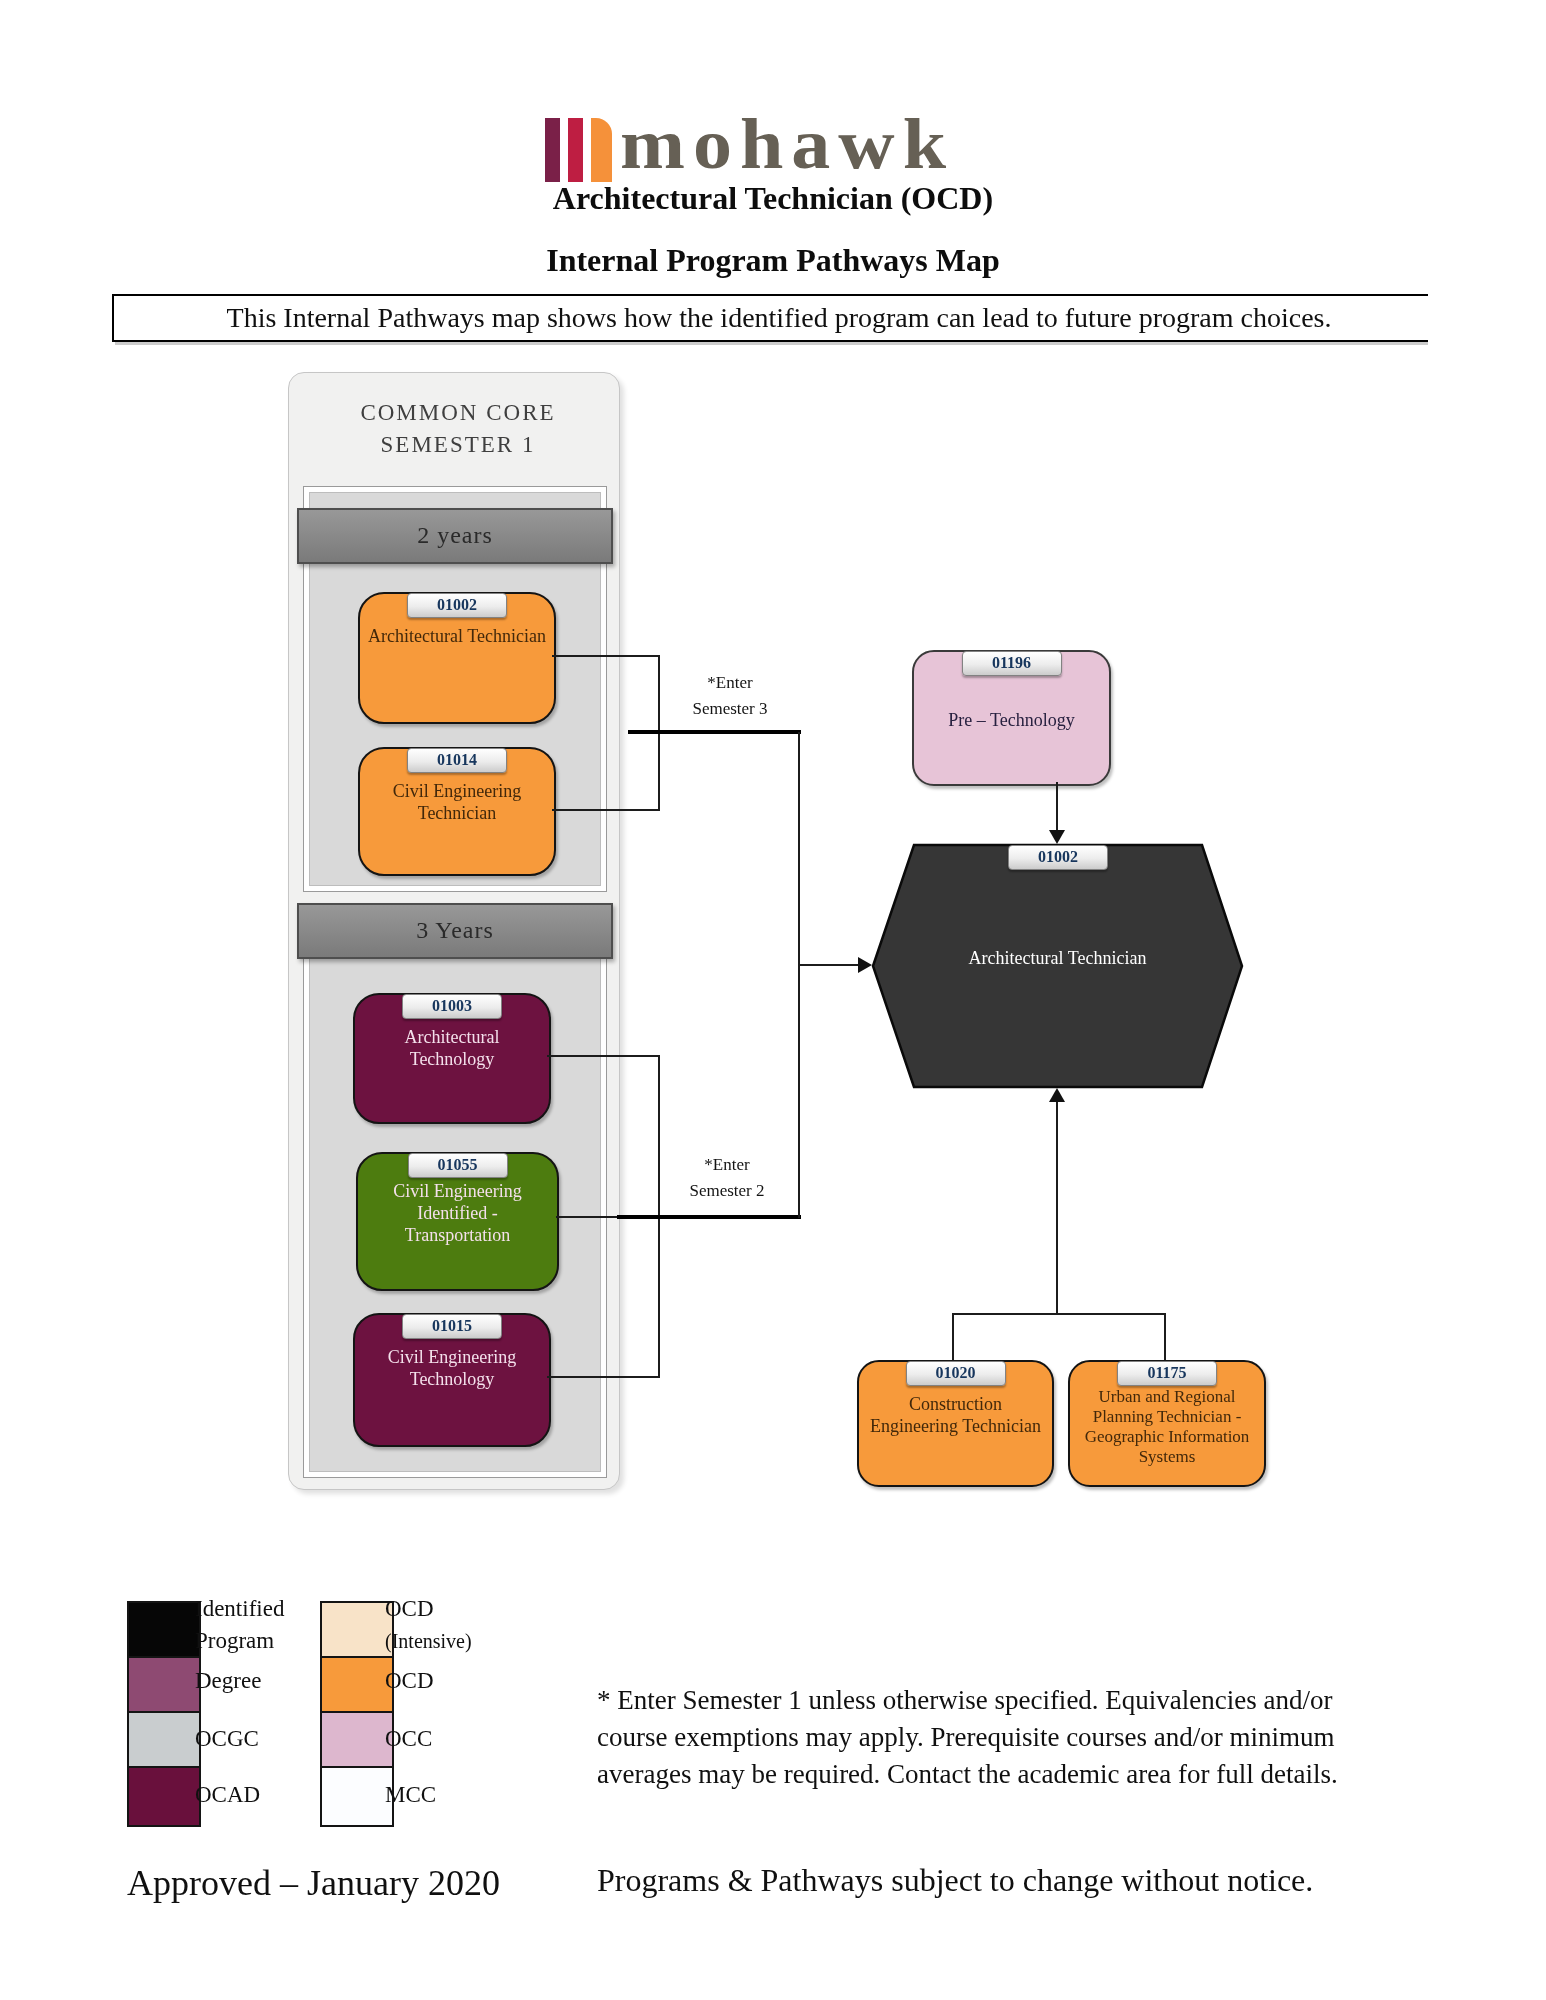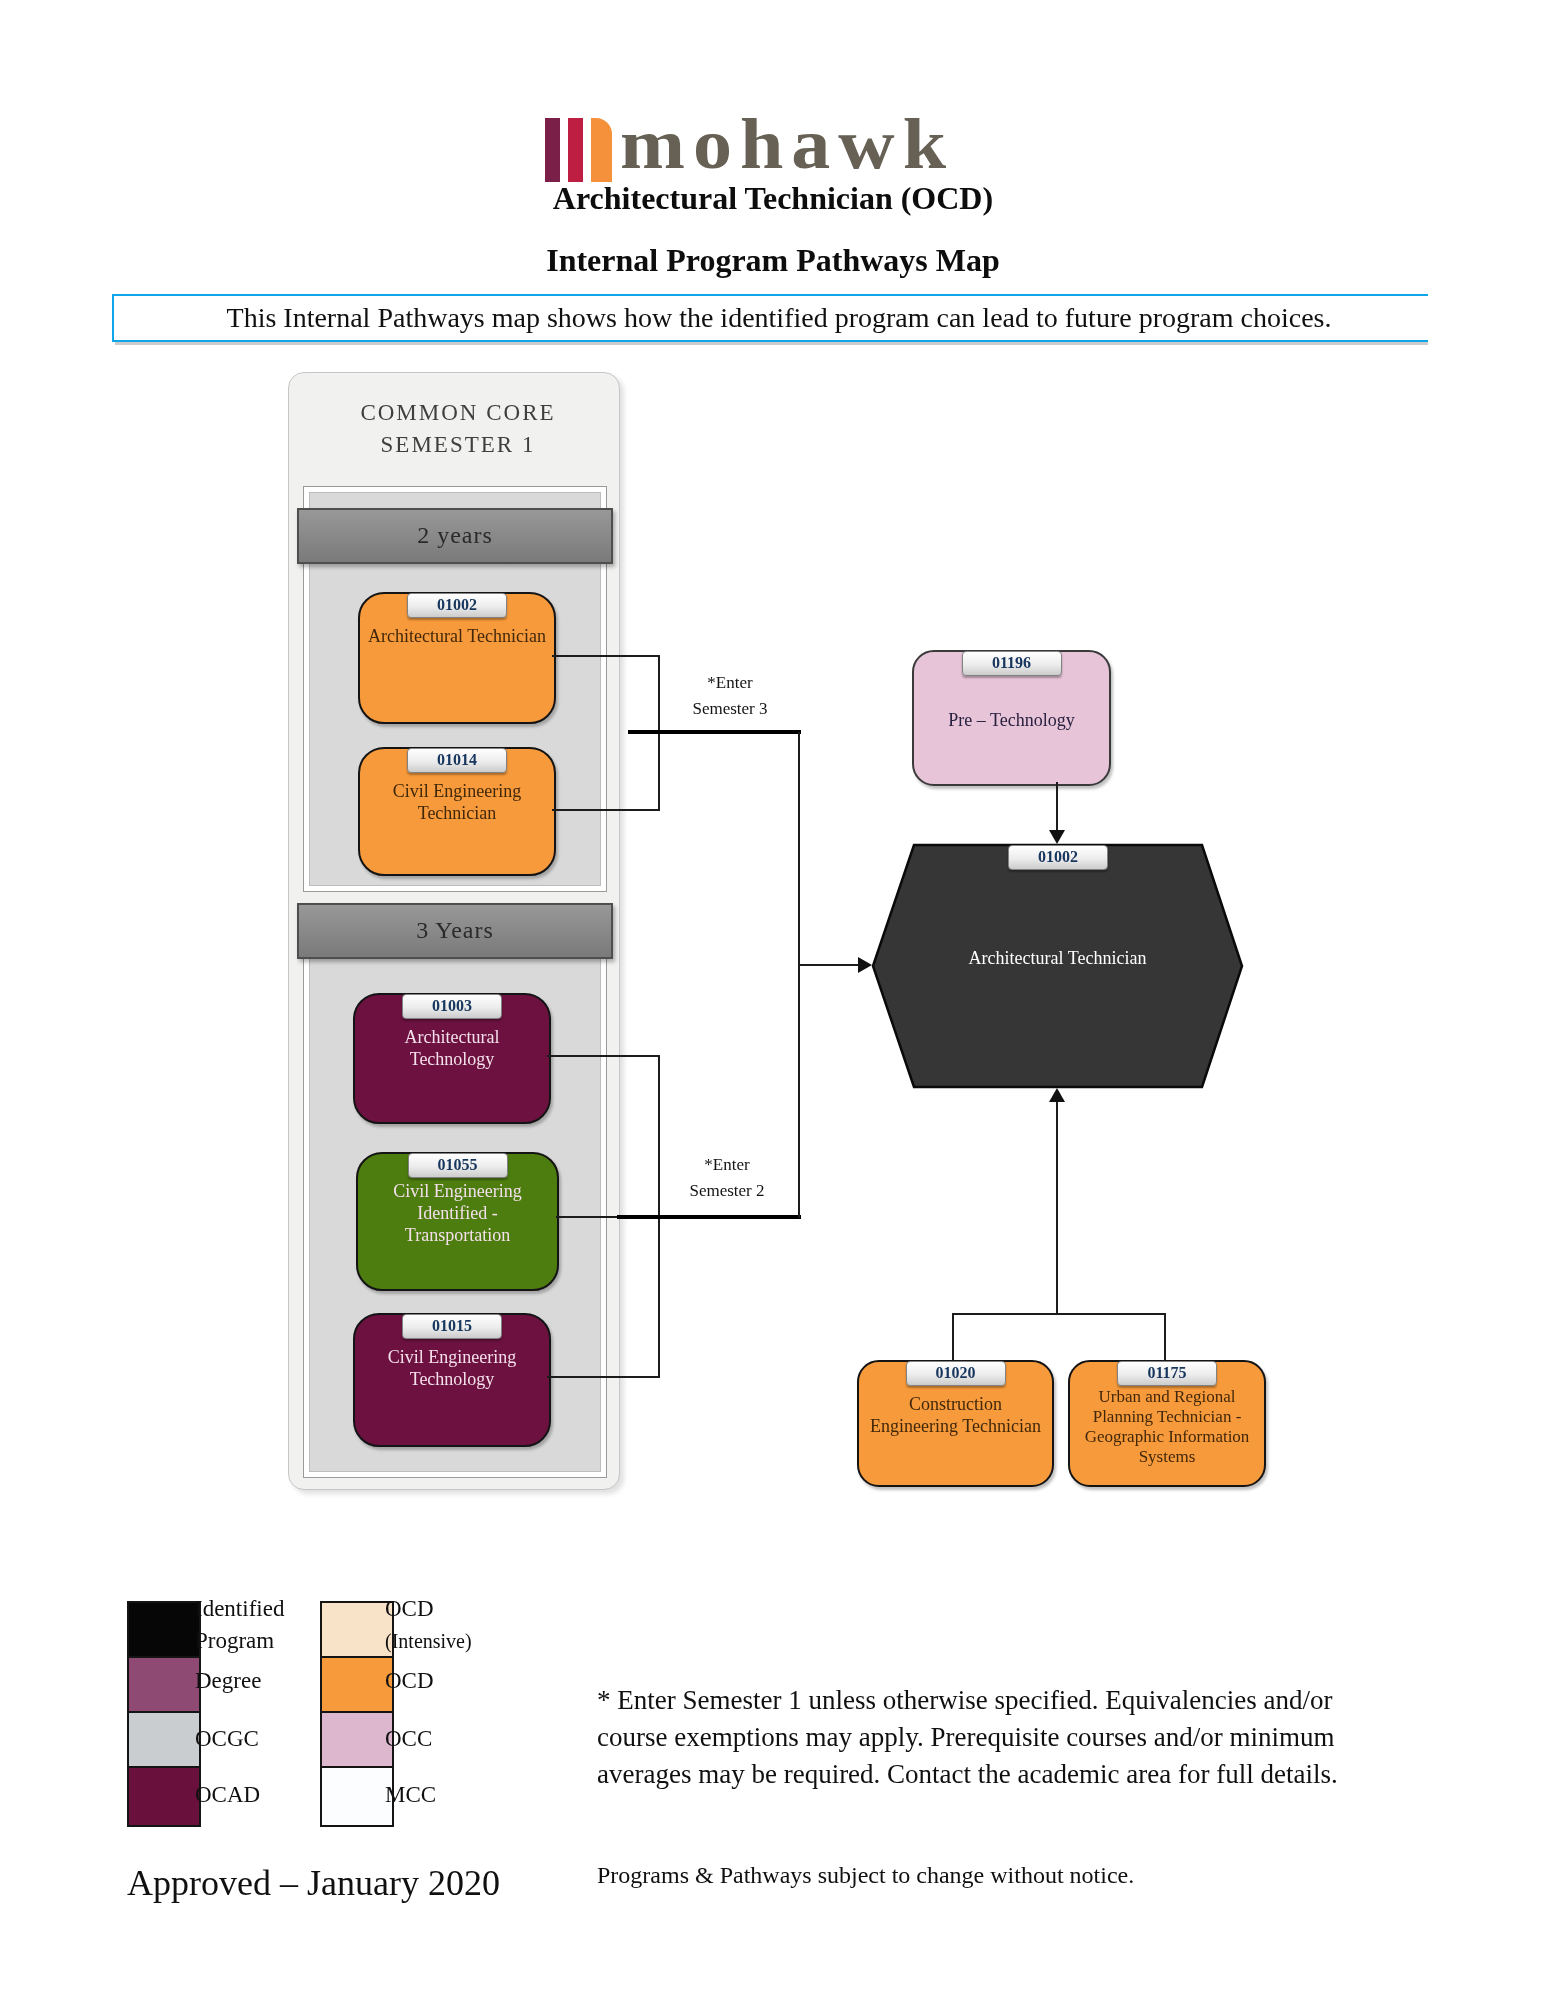--- a/index.html
+++ b/index.html
@@ -9,21 +9,21 @@
 
   
   #wordmark{position:absolute;left:620px;top:108px;font-size:78px;font-weight:bold;
             letter-spacing:8px;transform:scaleY(.92);transform-origin:top left;line-height:1;}
   .logo-bar{position:absolute;top:118px;height:64px;width:15px;}
   #page-title{position:absolute;left:0;top:180px;width:1546px;text-align:center;
               font-size:32px;font-weight:bold;color:#0d0d0d;}
   #page-subtitle{position:absolute;left:0;top:242px;width:1546px;text-align:center;
                  font-size:32px;font-weight:bold;color:#0d0d0d;}
   #note-banner{position:absolute;left:112px;top:294px;width:1330px;height:44px;
-               border:2px solid #0ea5e9;background:#fff;box-shadow:3px 3px 0 rgba(110,110,110,.35);
+               border:2px solid #000000;background:#fff;box-shadow:3px 3px 0 rgba(110,110,110,.35);
                font-size:28px;line-height:44px;text-align:center;color:#101010;}
 
   
   #cc-outer{position:absolute;left:288px;top:372px;width:330px;height:1116px;background:#f1f1f0;
             border:1px solid #c6c6c6;border-radius:16px;box-shadow:4px 4px 5px rgba(0,0,0,.12);}
   .cc-head{position:absolute;width:330px;left:293px;text-align:center;font-size:23px;
            letter-spacing:2px;color:#3f3f3f;}
   .grp-white{position:absolute;background:#ffffff;border:1px solid #9a9a9a;}
   .grp-gray{position:absolute;background:#d9d9d9;border:1px solid #bdbdbd;}
   .dur-banner{position:absolute;left:297px;width:312px;height:52px;
@@ -55,21 +55,21 @@
 
   
   .lg-cell{position:absolute;width:70px;height:57px;border:2px solid #141414;}
   .lg-label{position:absolute;width:130px;text-align:left;font-size:23px;color:#101010;}
   .lg-sub{font-size:20px;}
 
   
   .foot-line{white-space:nowrap;font-size:27px;line-height:37px;color:#101010;}
   #footnote{position:absolute;left:597px;top:1682px;}
   #approved{position:absolute;left:127px;top:1862px;font-size:36px;color:#101010;}
-  #notice{position:absolute;left:597px;top:1862px;font-size:24px;color:#101010;}
+  #notice{position:absolute;left:597px;top:1862px;font-size:32px;color:#101010;}
 
   #hex-label{position:absolute;left:900px;top:948px;width:315px;text-align:center;
              font-size:18px;}
 </style>
 </head>
 <body>
 
 <div id="page">
 
   <div class="logo-bar" style="left: 545px; background: rgb(122, 32, 72);"></div>

